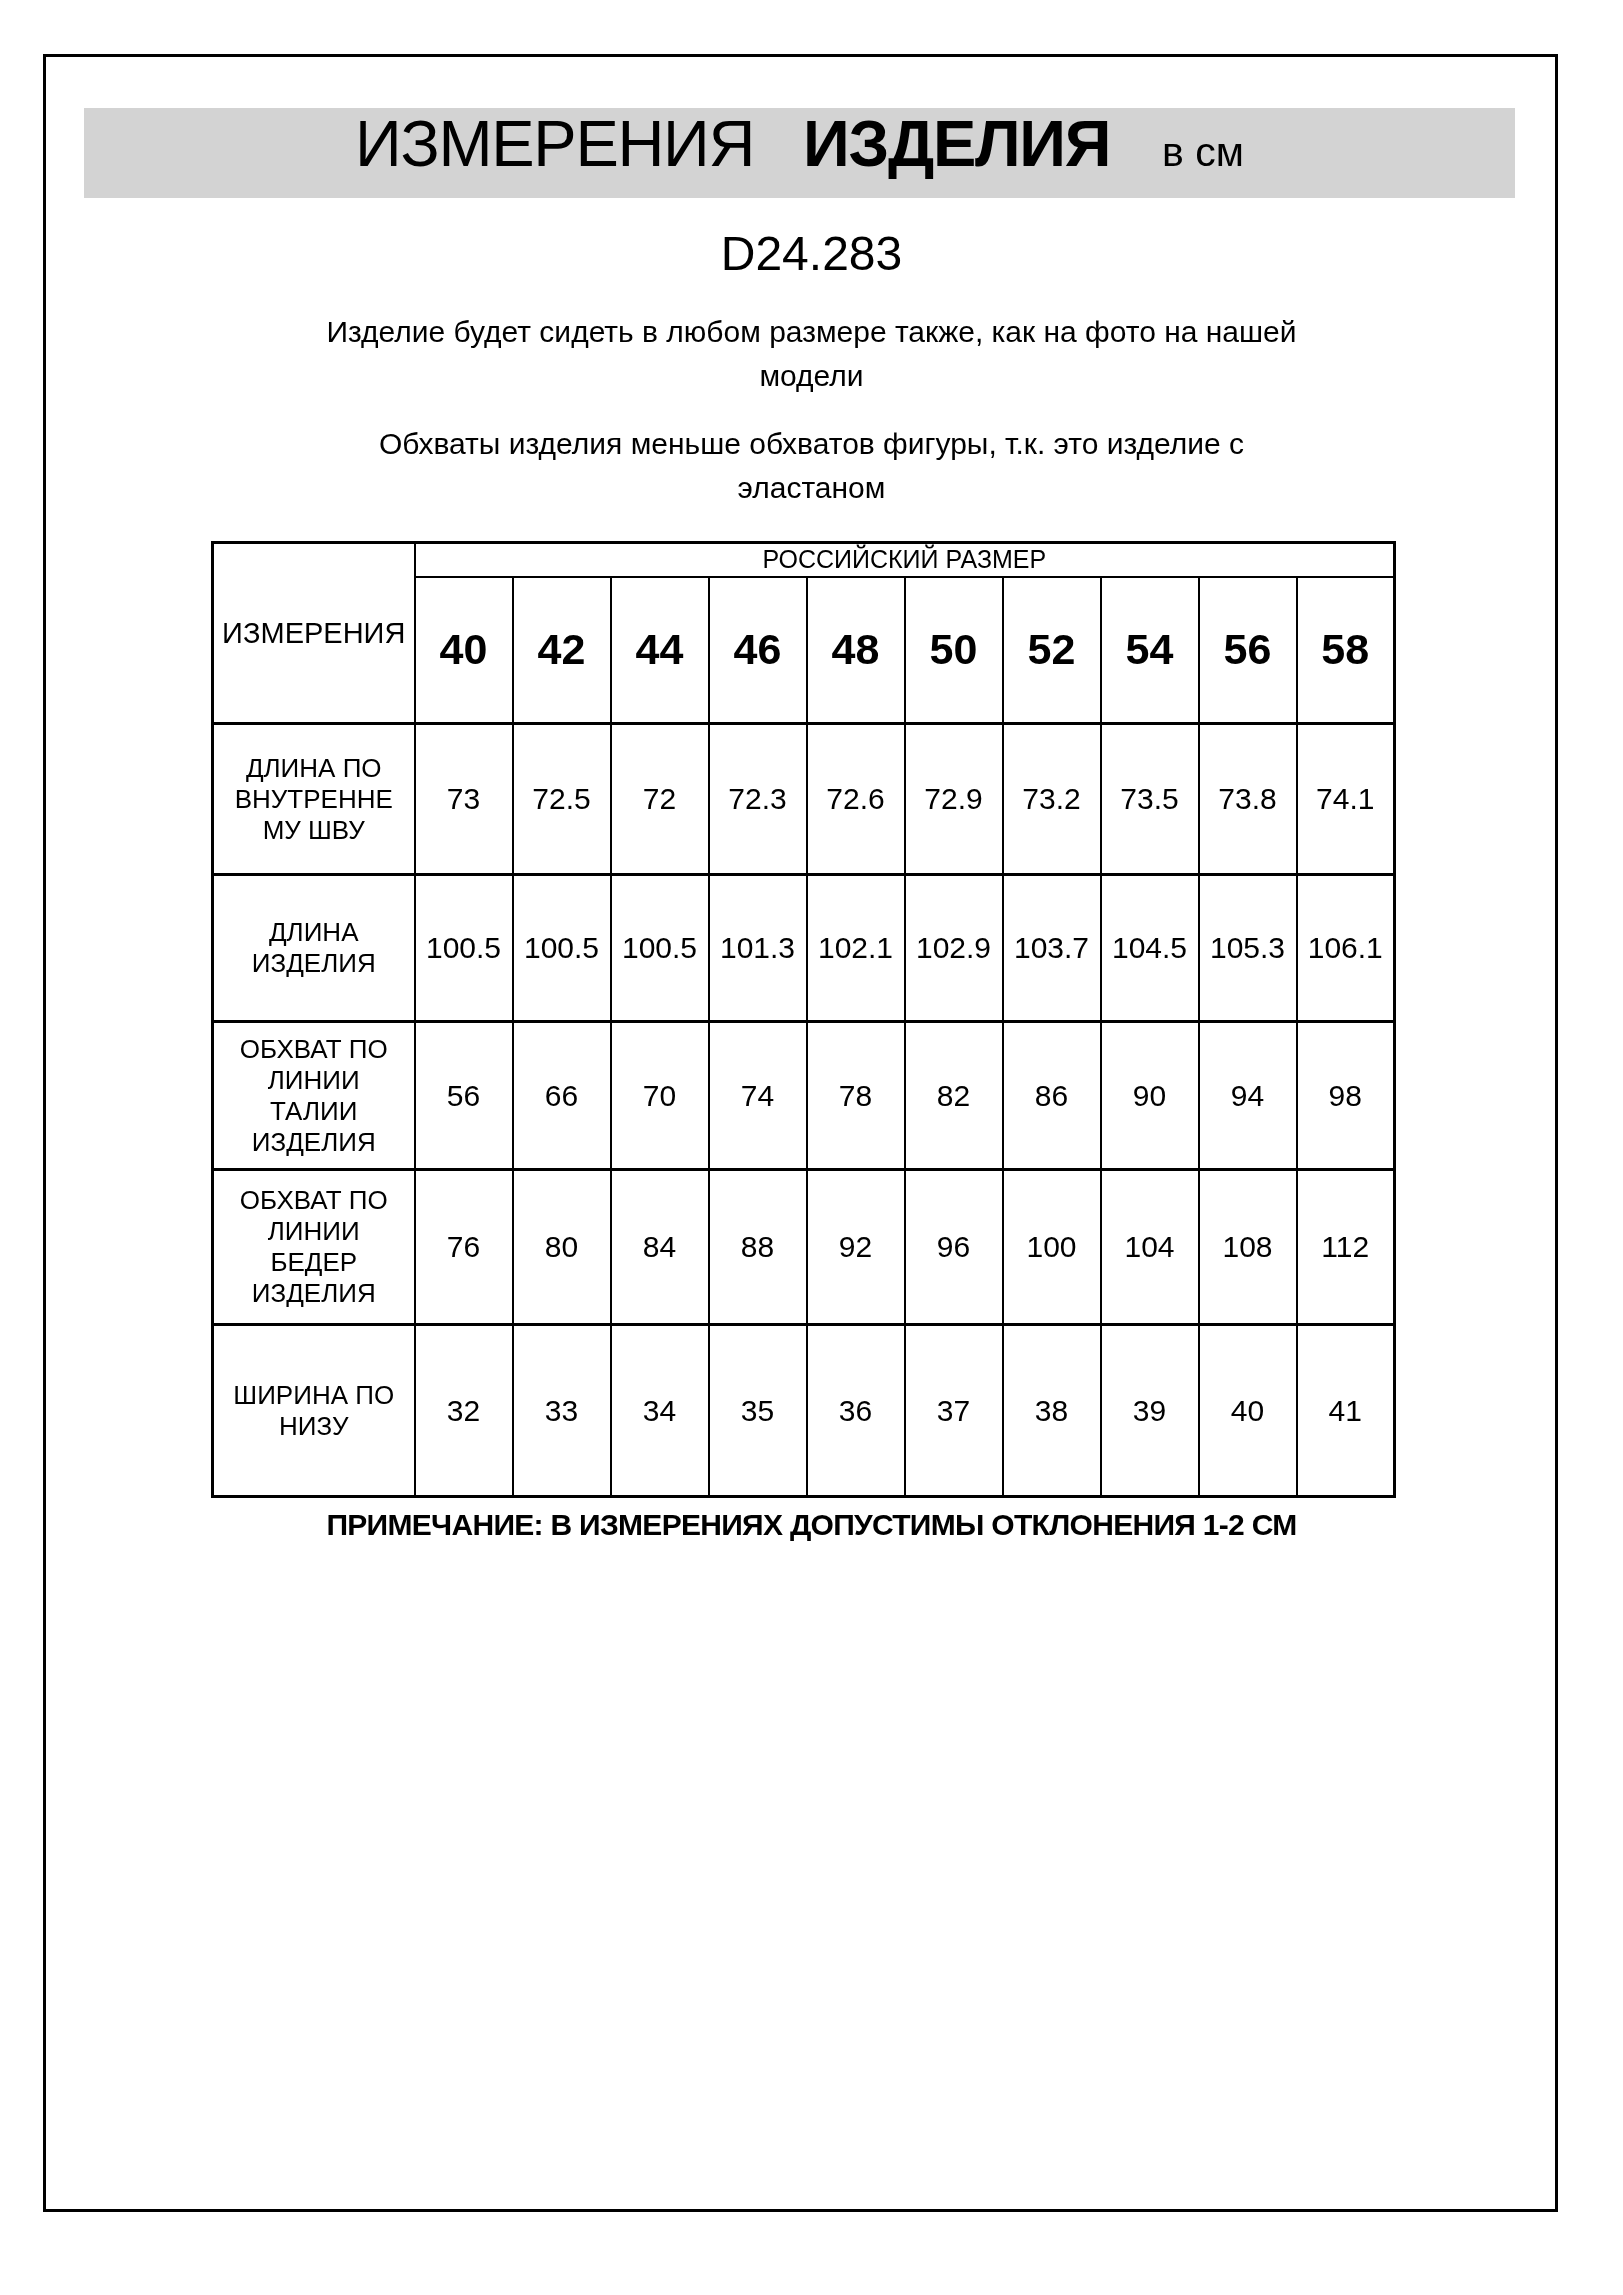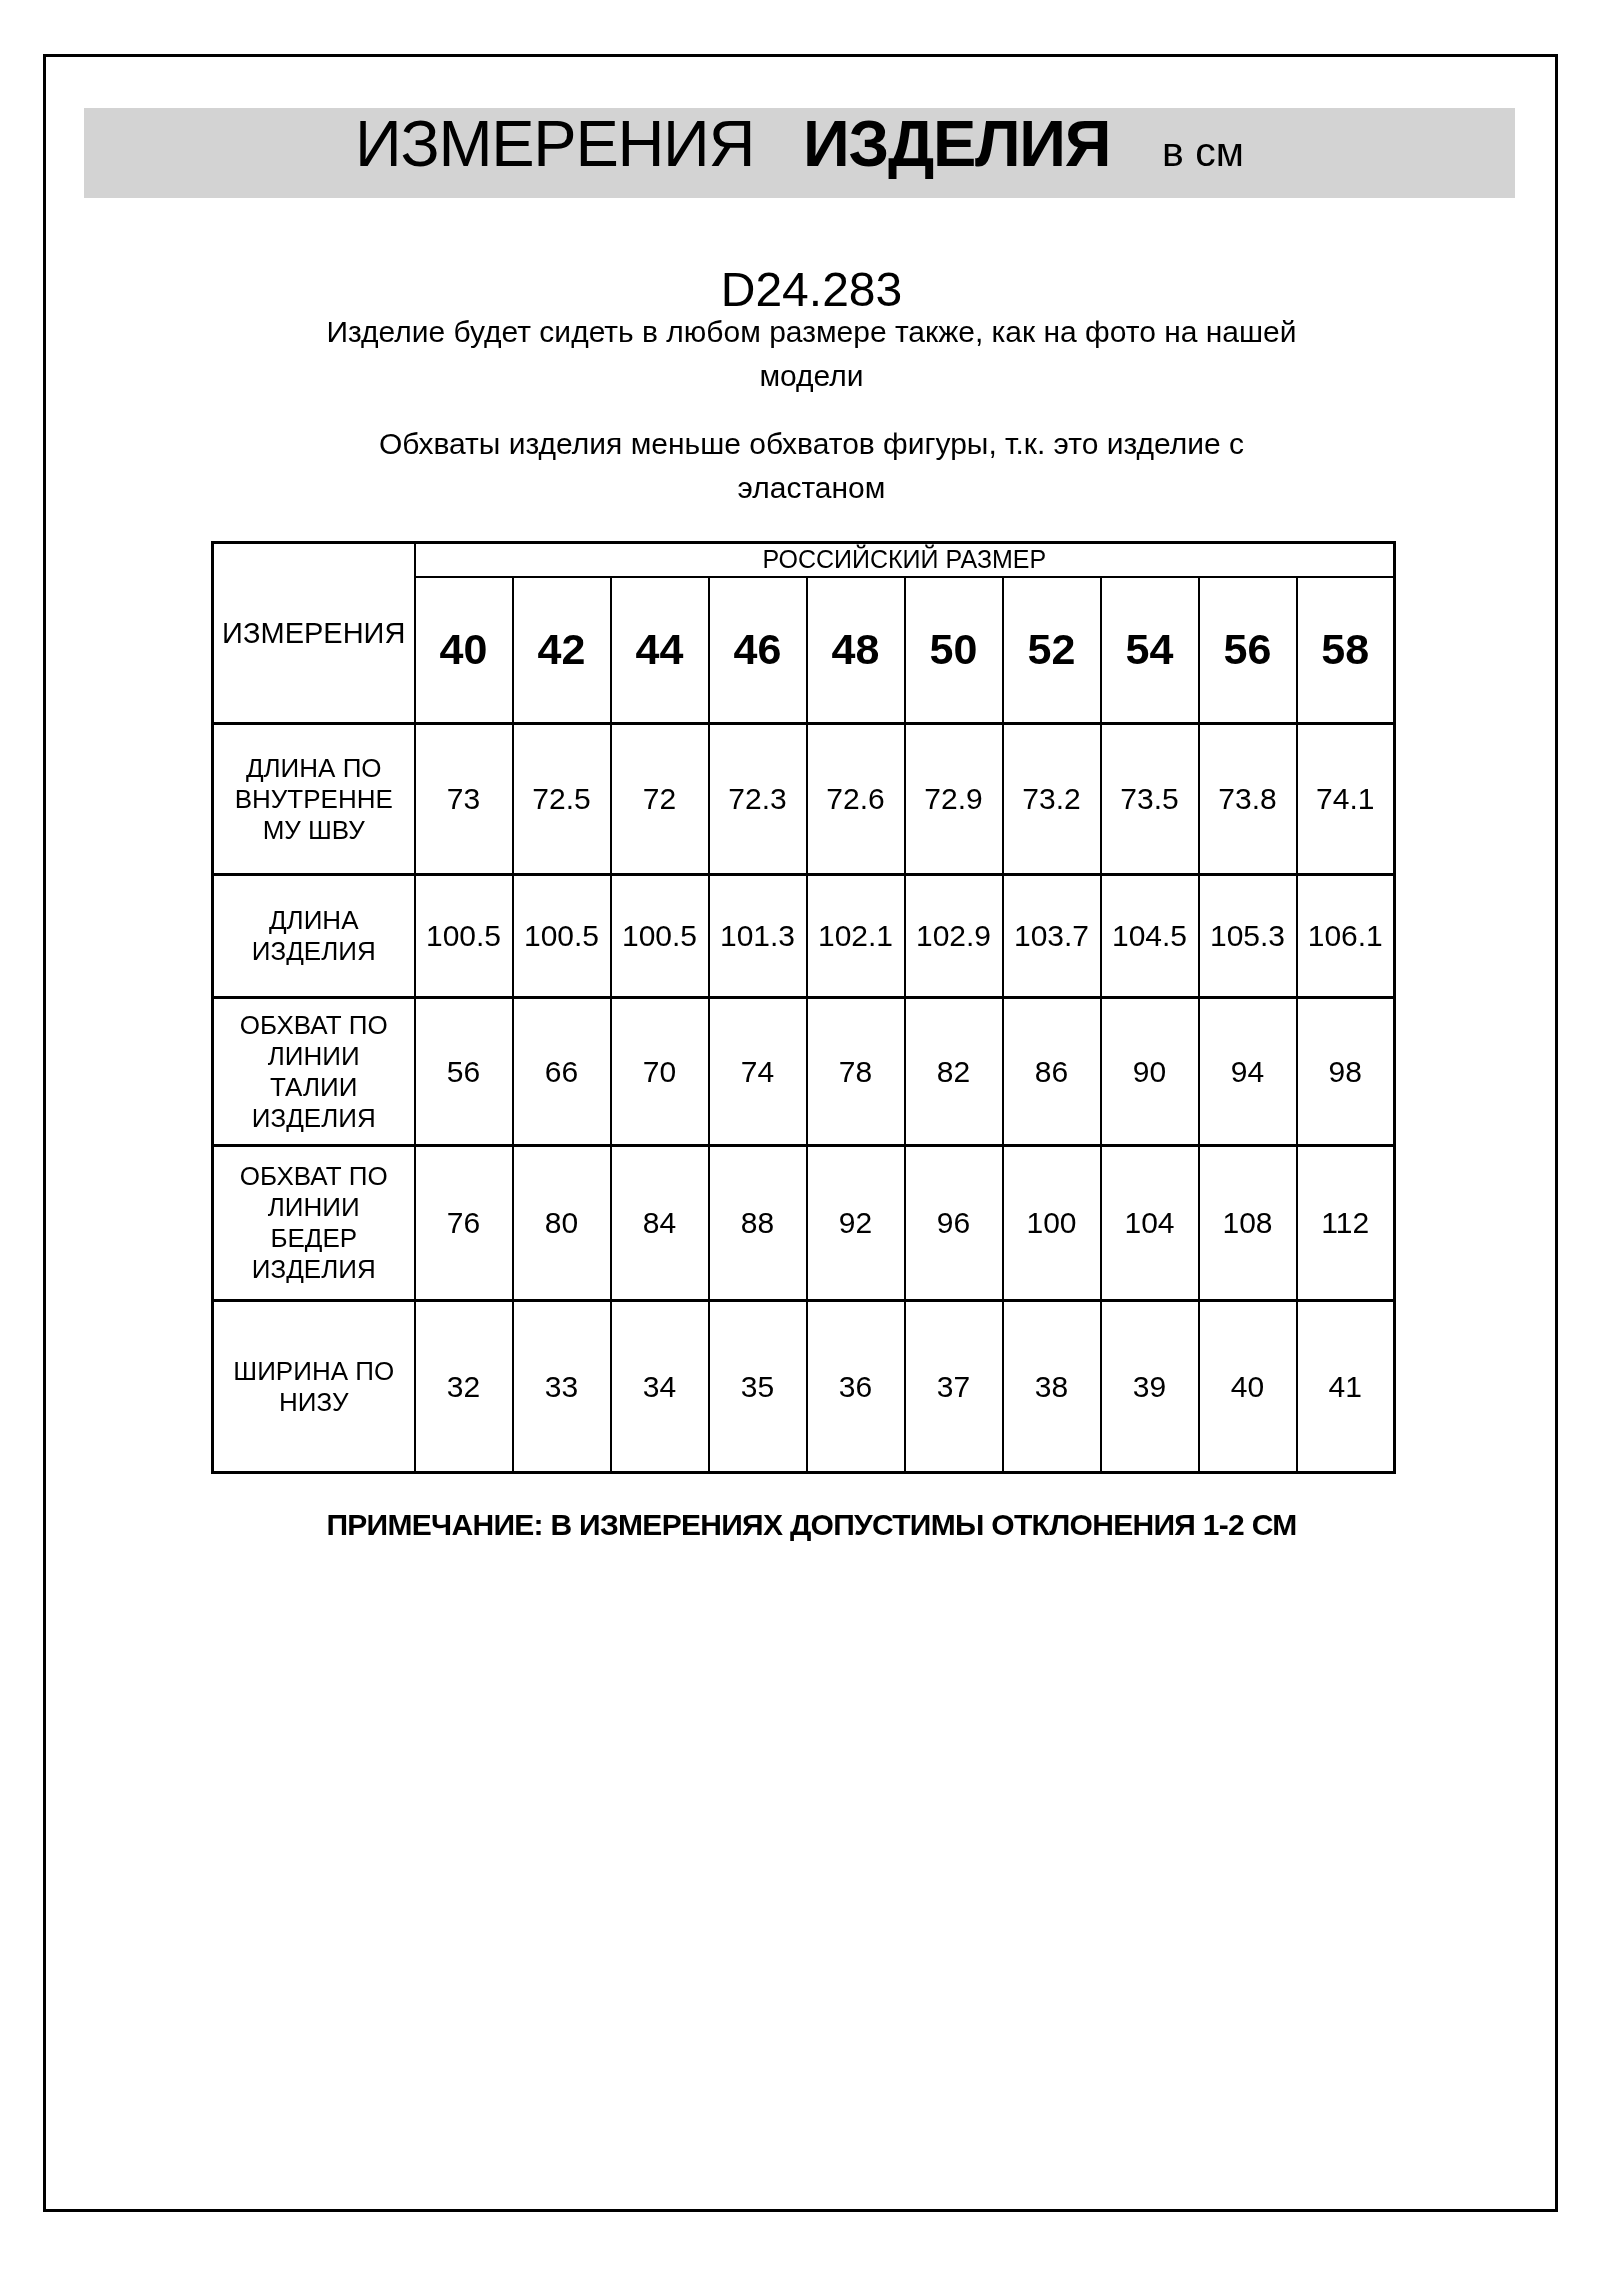--- a/index.html
+++ b/index.html
@@ -16,40 +16,40 @@
     background:var(--band-bg,#D3D3D3);
     display:flex;align-items:baseline;justify-content:center;
     white-space:nowrap;
   }
   .band-inner{align-self:center;line-height:90px;}
   .title-w1{font-size:65px;font-weight:400;letter-spacing:-1.3px;font-stretch:condensed;}
   .title-w2{font-size:65px;font-weight:700;letter-spacing:-1.3px;font-stretch:condensed;margin-left:46px;}
   .title-unit{font-size:41px;font-weight:400;margin-left:49px;margin-top:39px;}
   .model{
     position:absolute;left:0;top:226px;width:1623px;text-align:center;
-    font-size:48px;font-weight:400;margin-top:36px;
+    font-size:48px;font-weight:400;
   }
   .para{
     position:absolute;left:50%;transform:translateX(-50%);width:1243px;
     text-align:center;font-size:30px;line-height:44px;white-space:pre-line;
   }
   .para1{top:310px;}
   .para2{top:422px;}
   table.size-table{
     position:absolute;left:211px;top:541px;width:1182px;
     border-collapse:collapse;table-layout:fixed;
     border:3.3px solid #000;
   }
   .size-table th,.size-table td{
     border:2px solid #000;padding:0;text-align:center;vertical-align:middle;
     font-weight:400;overflow:hidden;
   }
   tr.gh-row{height:34px;}
   tr.sizes-row{height:147px;}
-  tr.r1{height:151px;} tr.r2{height:123px;} tr.r3{height:148px;}
+  tr.r1{height:151px;} tr.r2{height:147px;} tr.r3{height:148px;}
   tr.r4{height:155px;} tr.r5{height:172px;}
   .gh-cell{font-size:25px;border-bottom-width:2px !important;}
   .sizes-row th{font-size:43px;font-weight:700;border-top-width:2px;border-bottom-width:3.9px;}
   .corner-cell{font-size:29px;border-bottom-width:3.9px;}
   .data-row td{border-top-width:3.9px;border-bottom-width:3.9px;font-size:30px;}
   .label-cell{position:relative;}
   .row-label{display:block;white-space:pre-line;font-size:26px;line-height:31px;}
   .note{
     position:absolute;left:0;top:1508px;width:1623px;text-align:center;
     font-size:30px;font-weight:700;letter-spacing:-0.7px;

